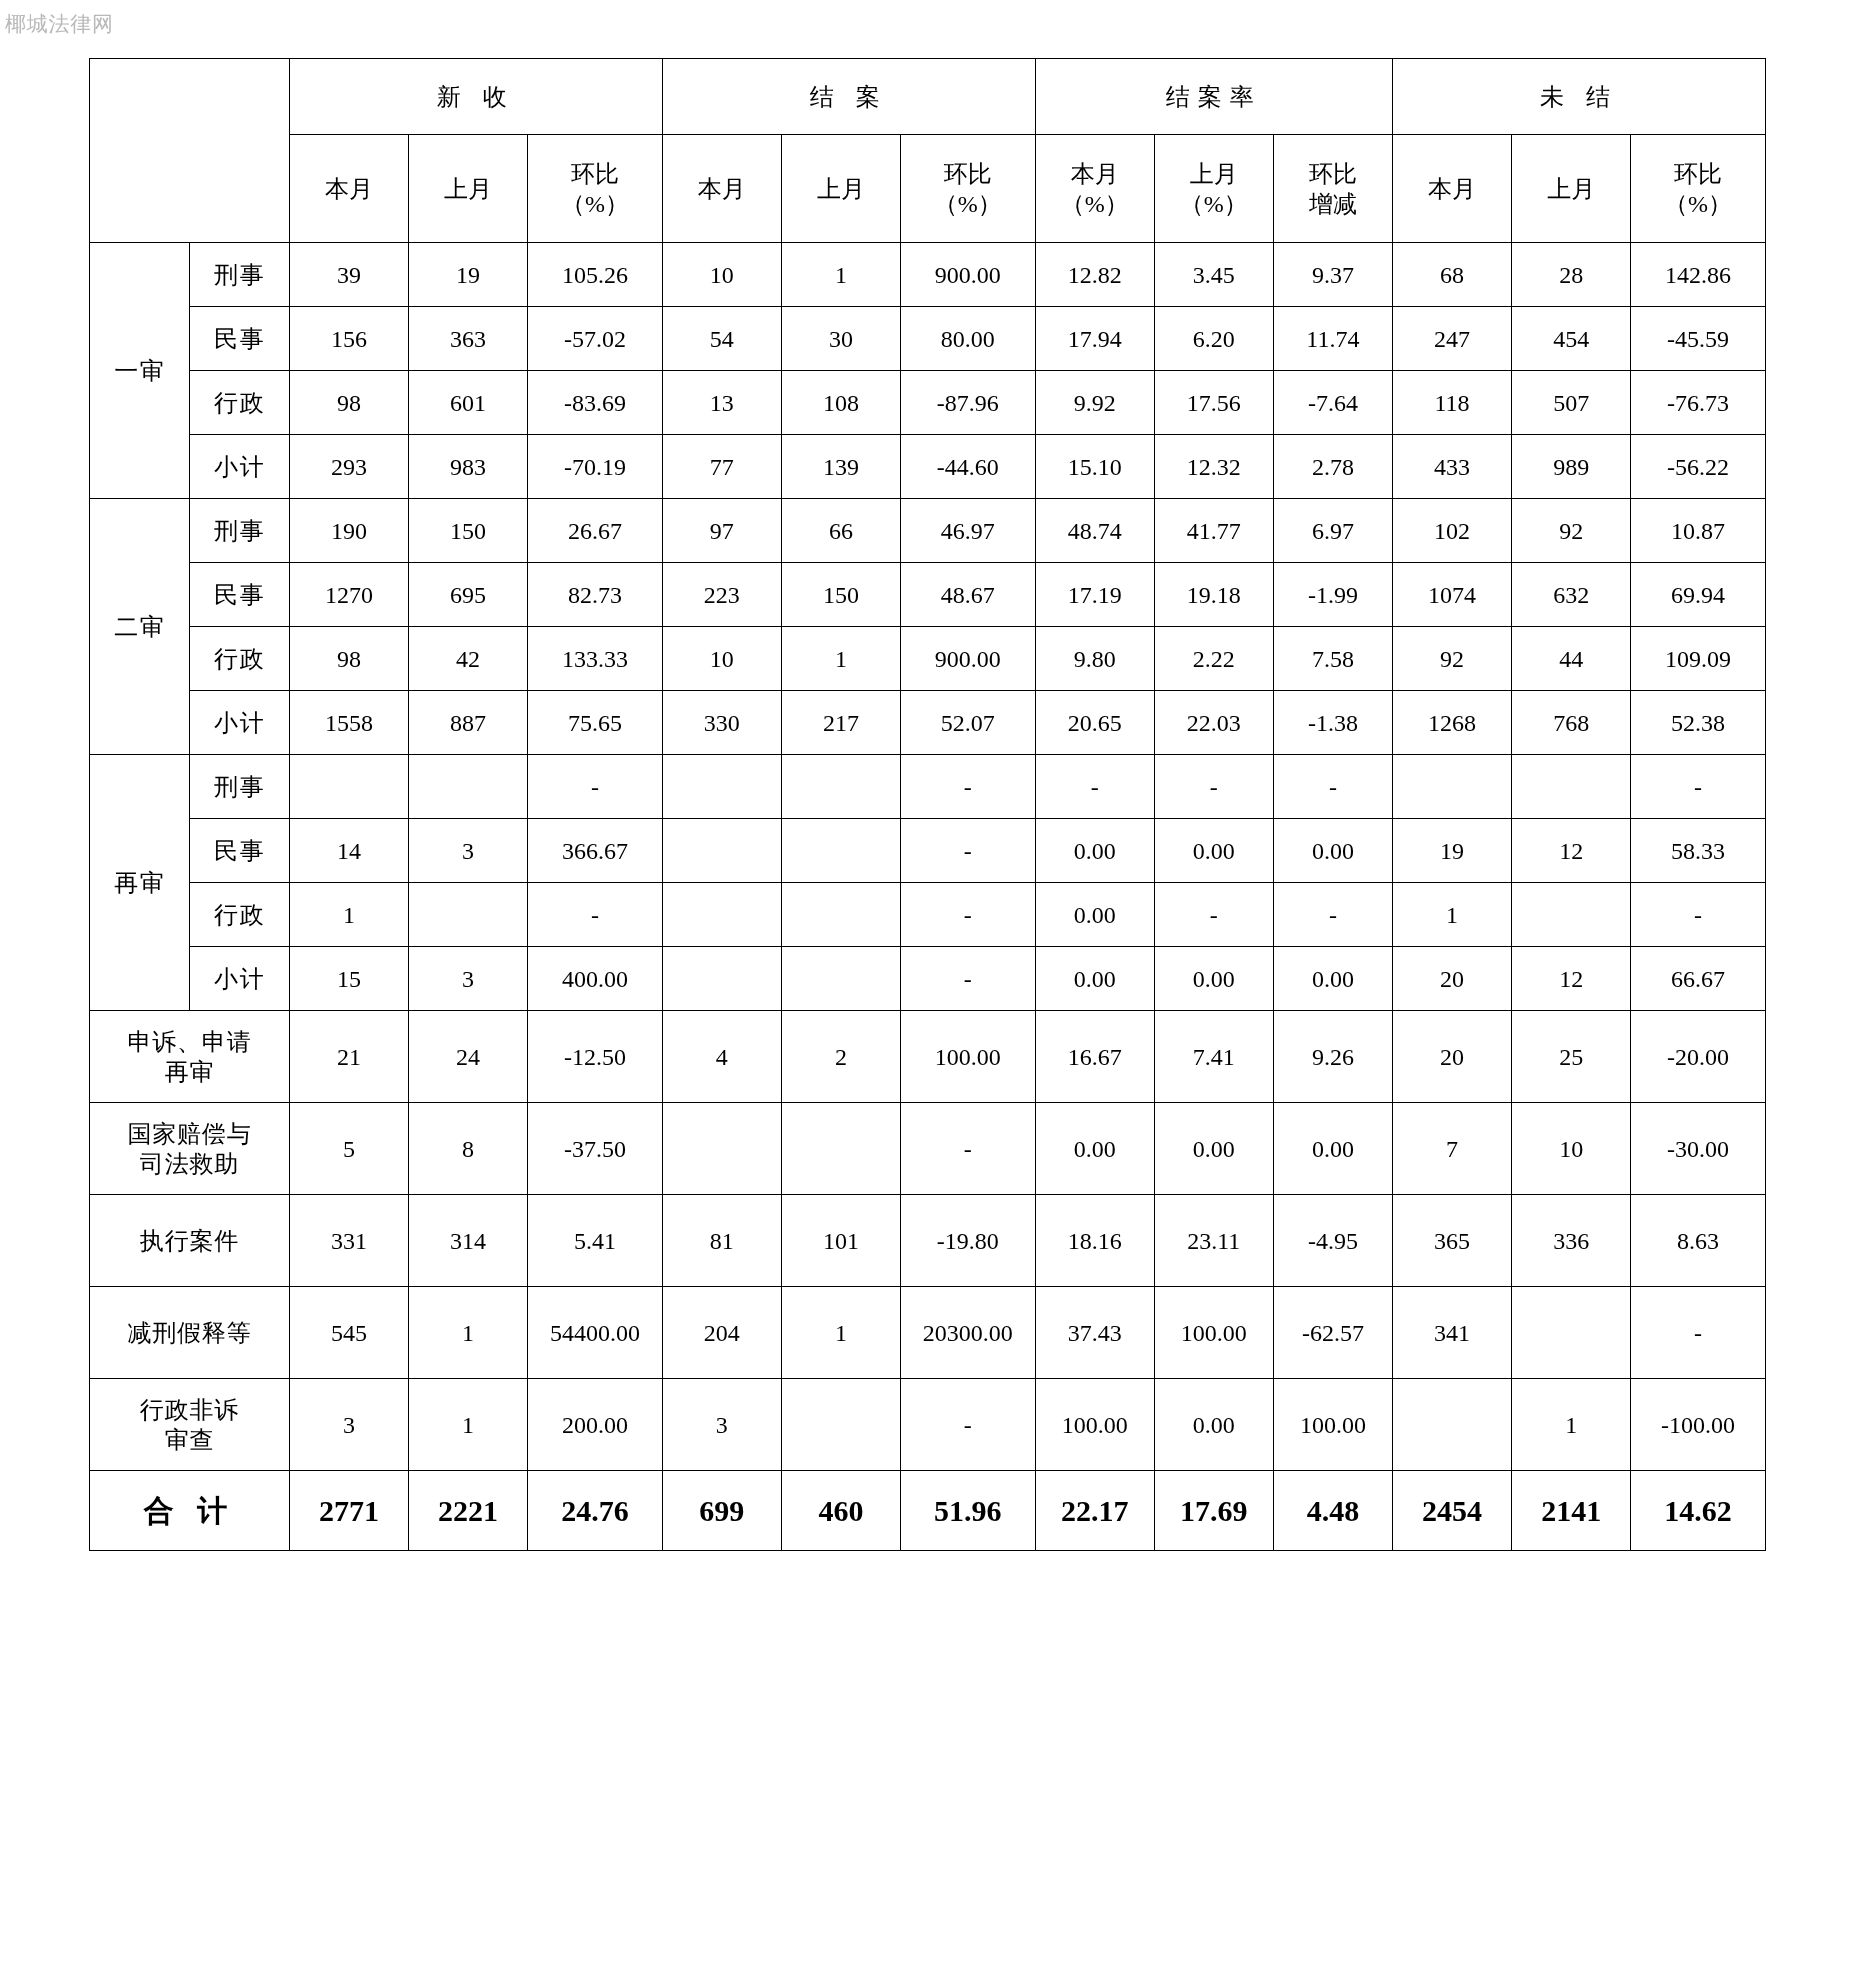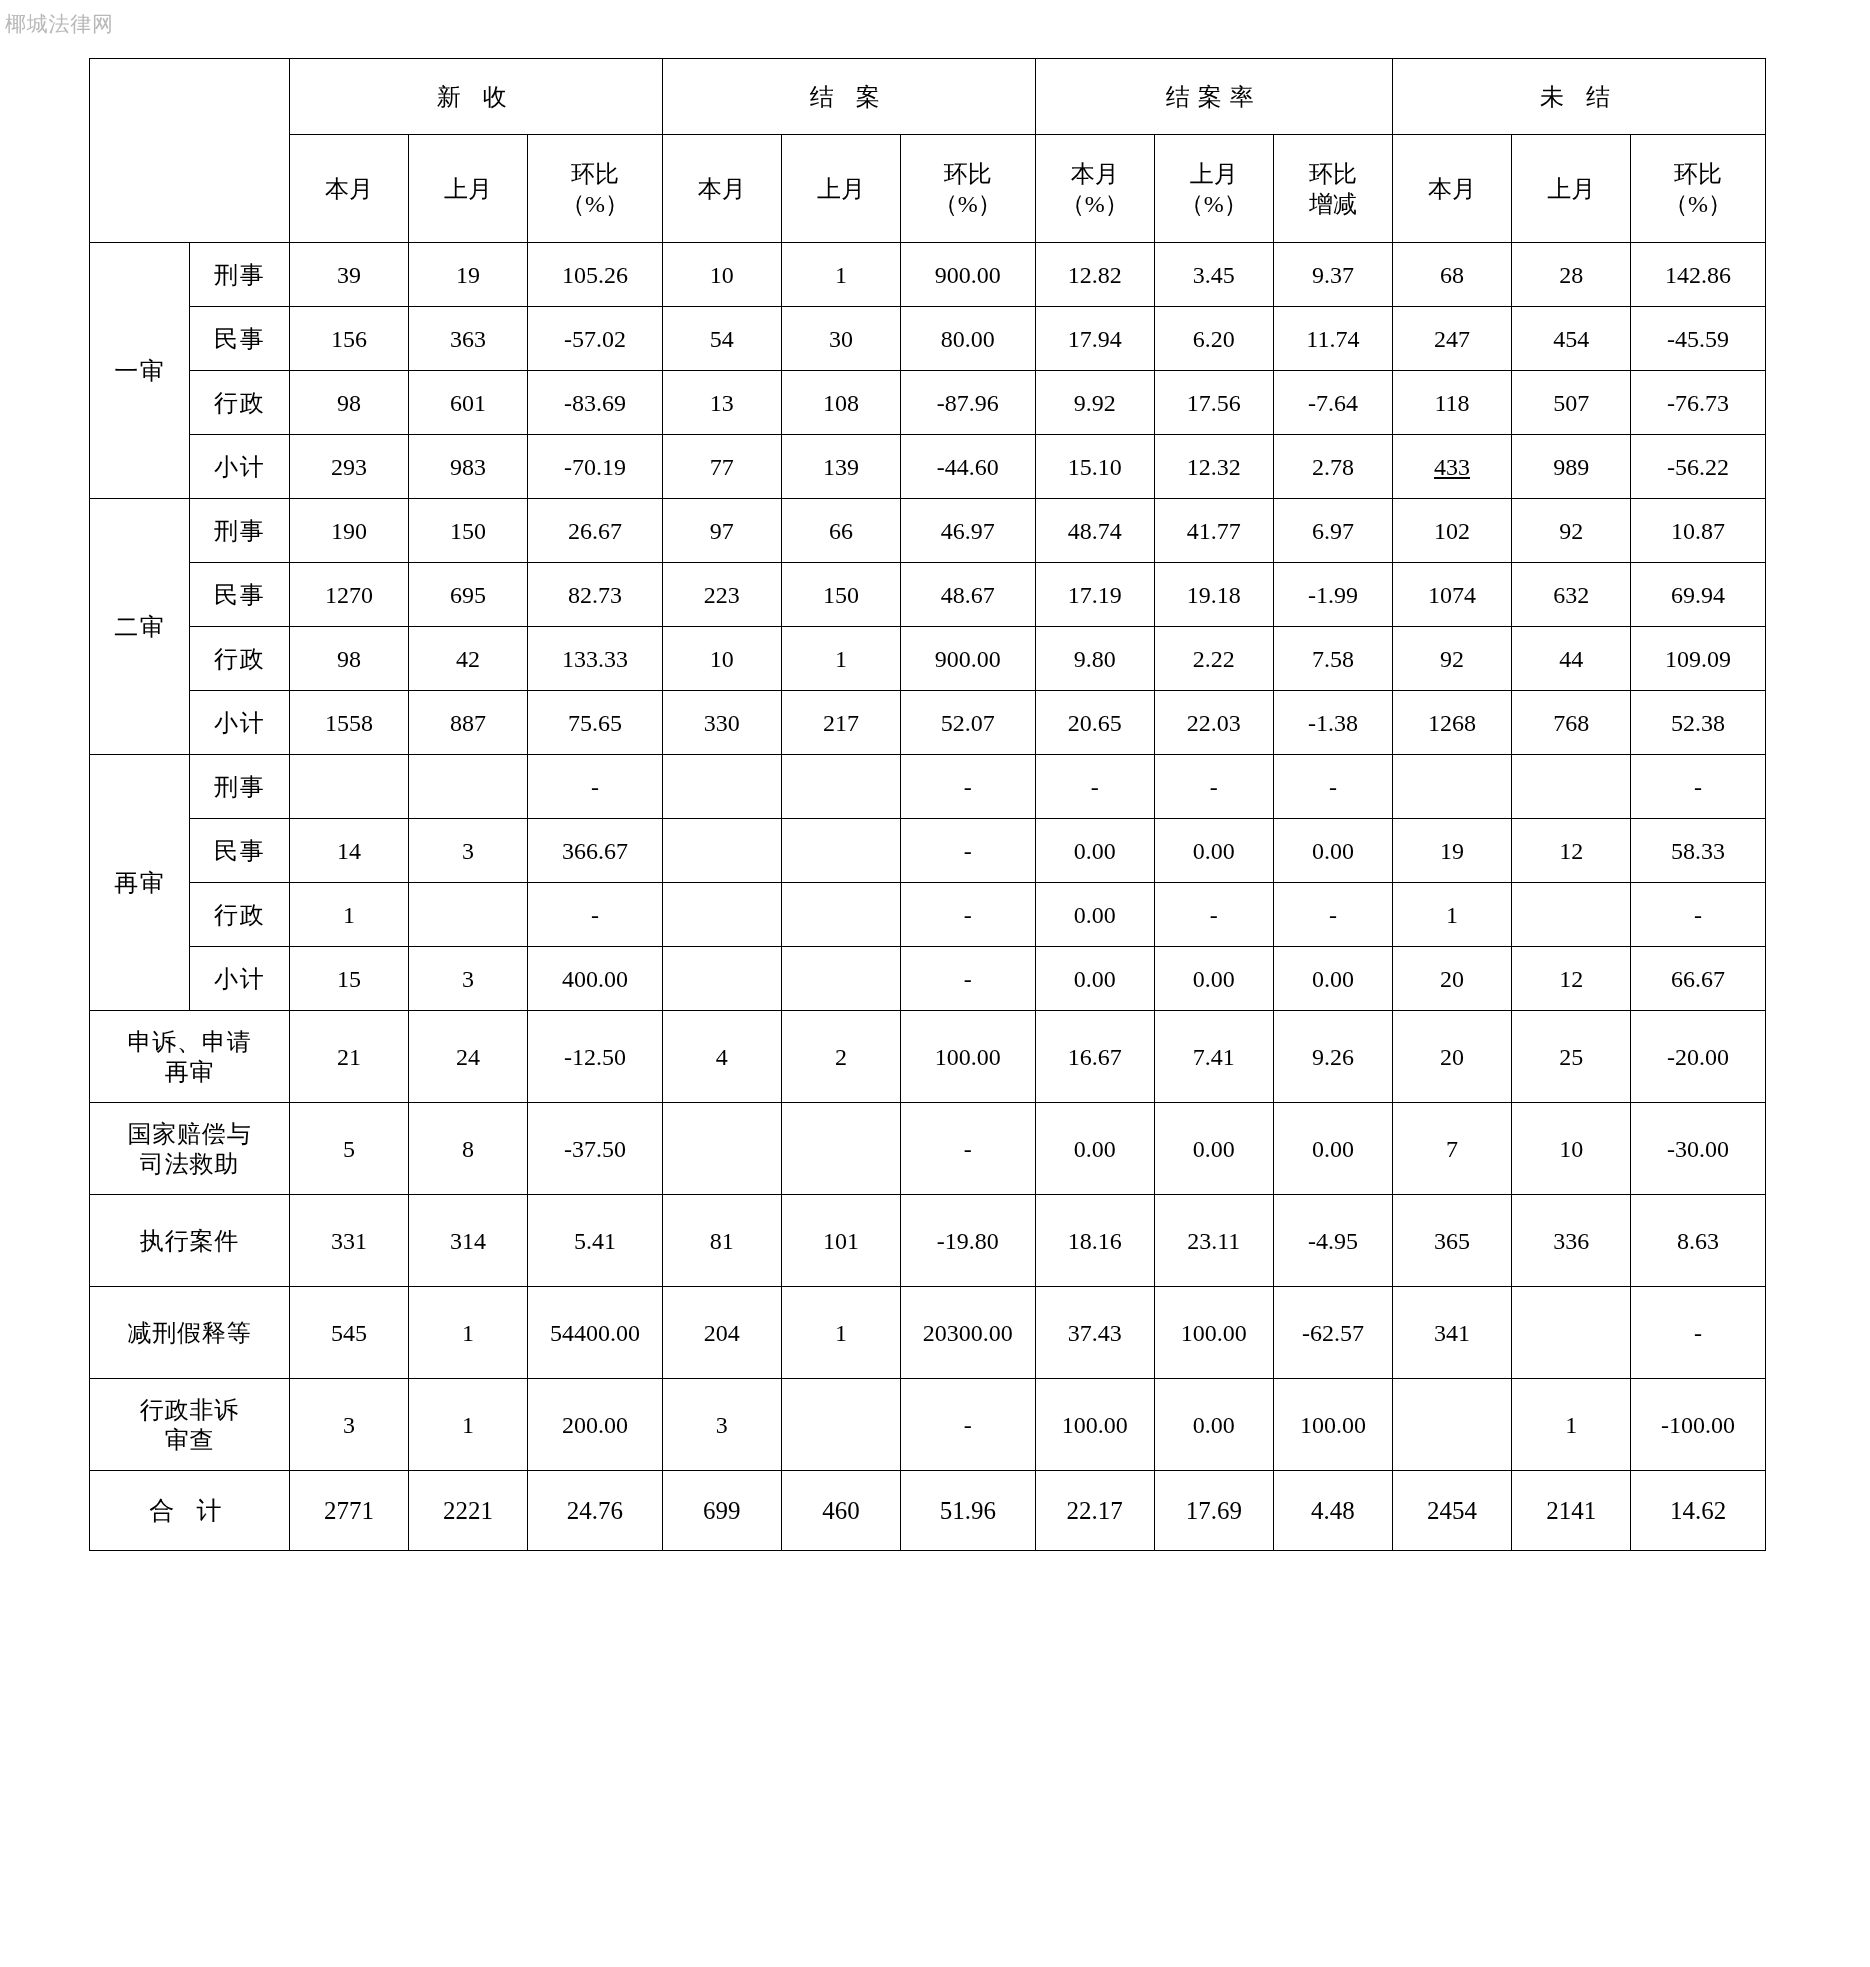--- a/index.html
+++ b/index.html
@@ -68,29 +68,29 @@
     font-size: 26px;
     letter-spacing: 1.6px;
   }
   .data {
     font-size: 24px;
   }
   tr.body-row td { height: 63px; }
   tr.tall-row td { height: 91px; }
   tr.total-row td {
     height: 79px;
-    font-weight: normal;
-    font-size: 25px;
+    font-weight: bold;
+    font-size: 30px;
   }
   .total-label {
     font-weight: bold;
     font-size: 27px;
     letter-spacing: 8px;
   }
-  .big433 { font-size: 30px; text-decoration: underline; }
+  .big433 { font-size: 30px; }
   .c-corner { width: 97px; }
   .c-sub { width: 96px; }
   .c-d { width: 115px; }
   .c-d3 { width: 130px; }
 </style>
 </head>
 <body>
 
 <div class="watermark">椰城法律网</div>
 

